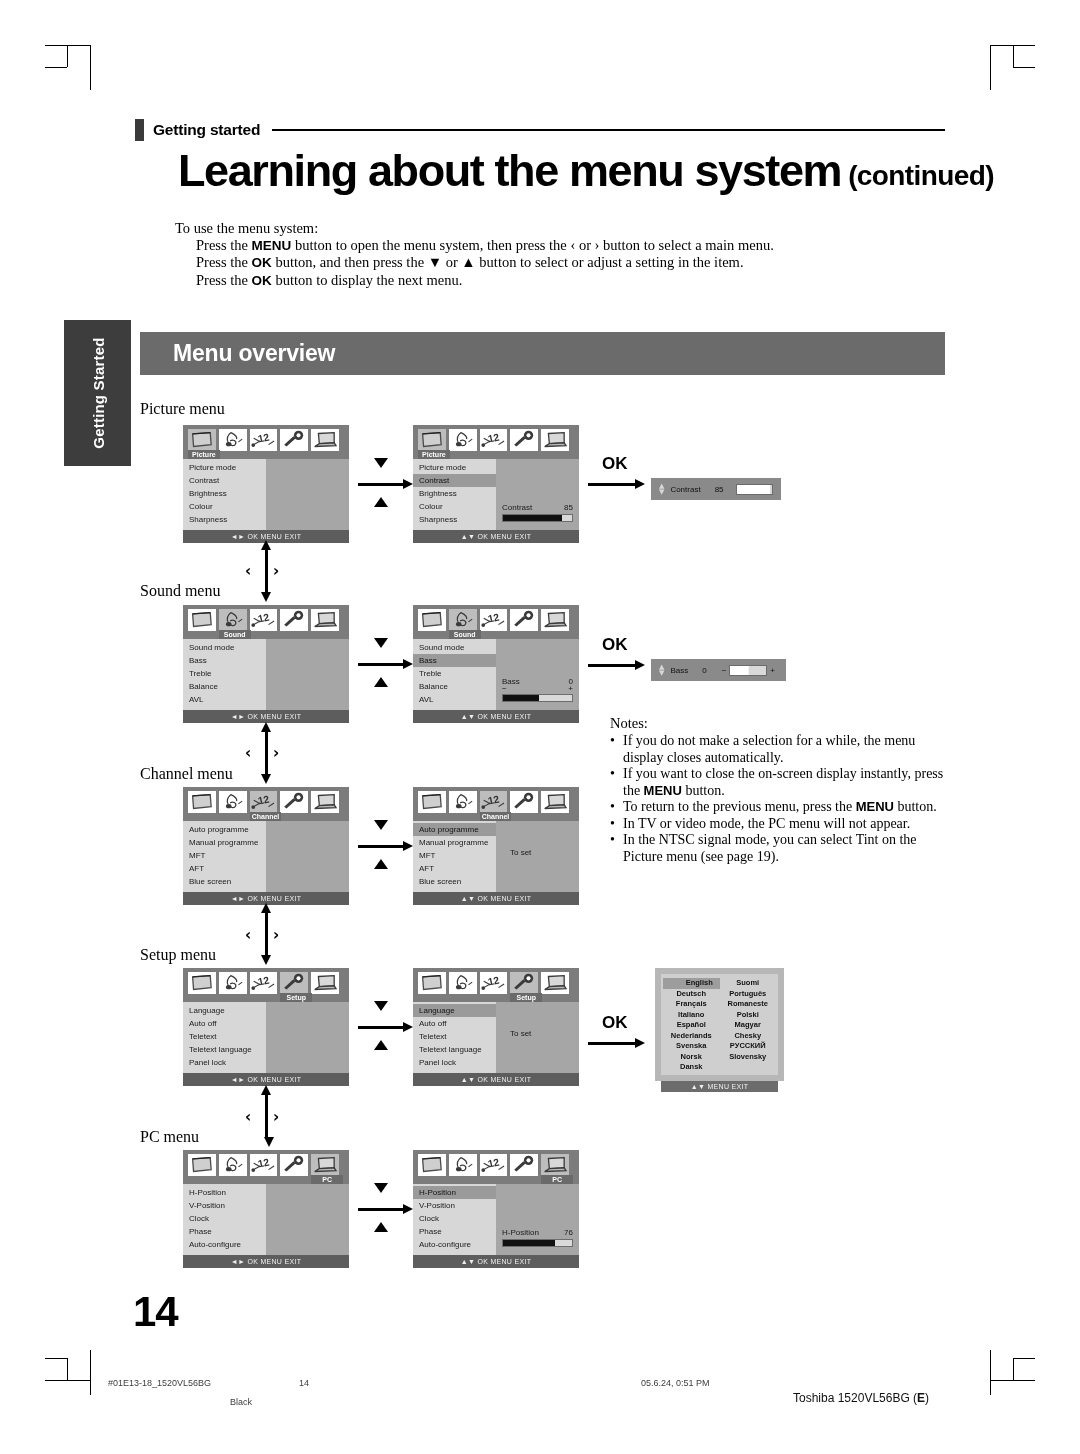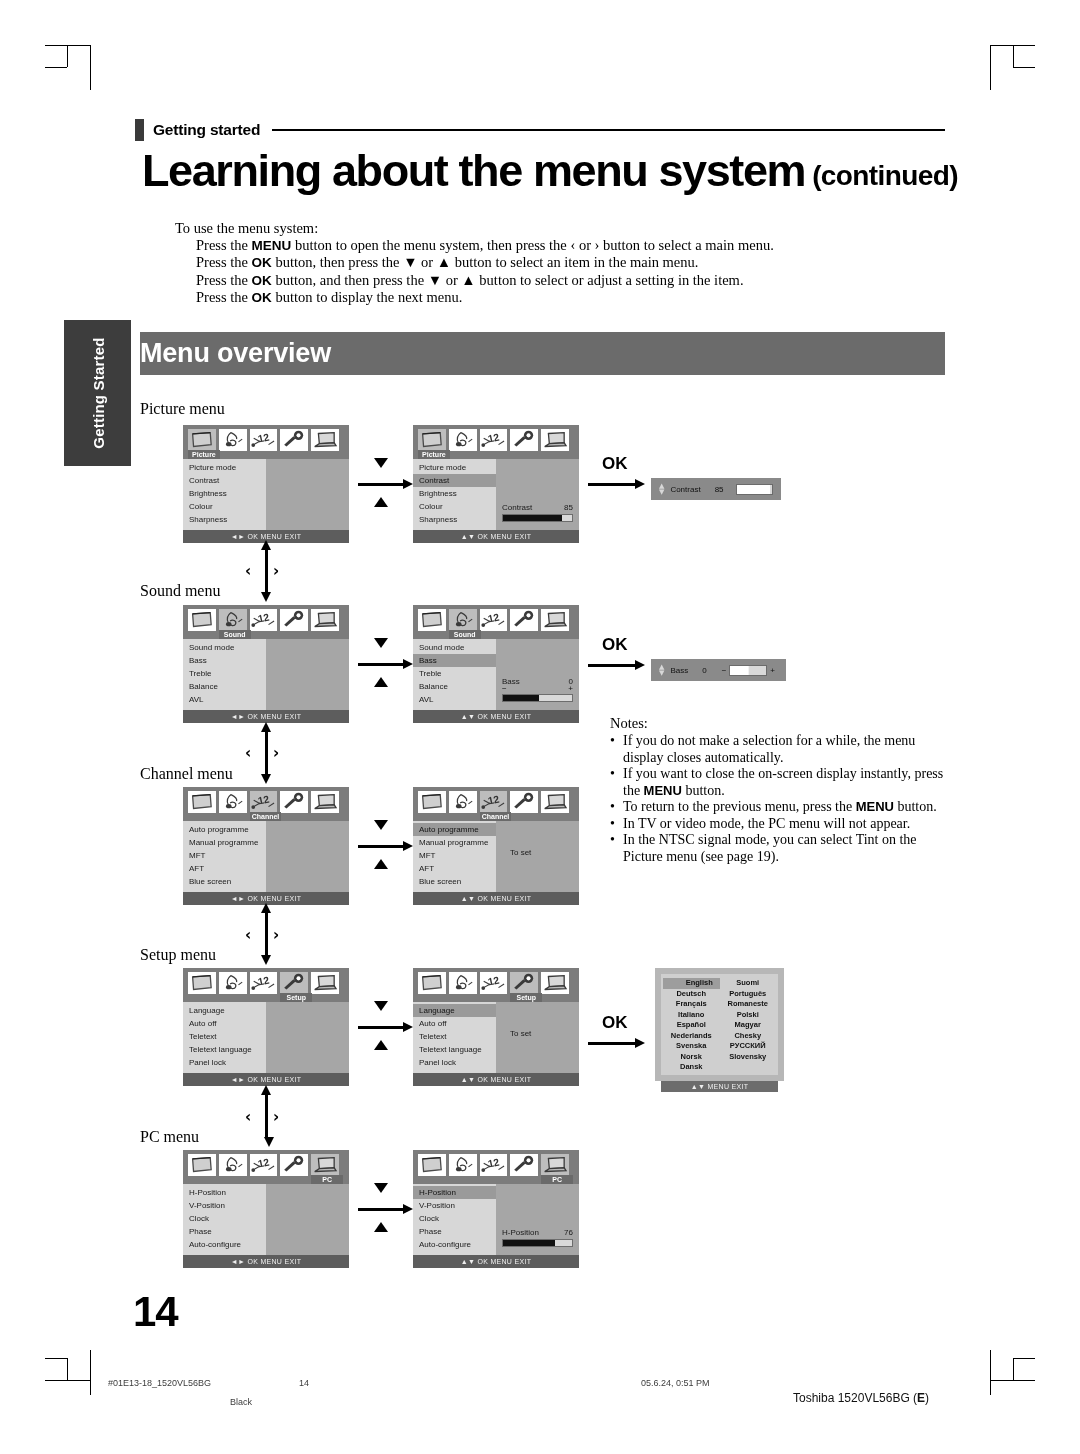--- a/index.html
+++ b/index.html
@@ -16,21 +16,21 @@
   
   #header{position:absolute;left:135px;top:118px;width:810px;}
   .kicker-row{display:flex;align-items:center;height:24px;}
   .kicker-bar{width:9px;height:22px;background:#3a3a3a;margin-right:9px;}
   .kicker-text{
     font-family:"Liberation Sans", sans-serif;
     font-weight:bold;font-size:15.5px;color:#000;letter-spacing:-0.2px;
     white-space:nowrap;
   }
   .kicker-rule{flex:1;height:1.6px;background:#000;margin-left:12px;}
-  .title-row{display:flex;align-items:flex-end;margin-top:2px;}
+  .title-row{display:flex;align-items:flex-end;margin-top:2px;margin-left:36px;}
   .title-bar{width:11px;height:50px;background:#3a3a3a;margin-right:7px;
              position:relative;top:-4px;}
   .title-main{
     font-family:"Liberation Sans", sans-serif;
     font-weight:bold;font-size:45px;line-height:46px;color:#000;
     letter-spacing:-1.4px;white-space:nowrap;
   }
   .title-cont{
     font-family:"Liberation Sans", sans-serif;
     font-weight:bold;font-size:28px;color:#000;letter-spacing:-0.6px;
@@ -52,21 +52,21 @@
     transform:translate(-50%,-50%) rotate(-90deg);
     transform-origin:center center;
     font-family:"Liberation Sans", sans-serif;font-weight:bold;
     font-size:15px;color:#fff;white-space:nowrap;letter-spacing:0.2px;
   }
 
   
   #banner{position:absolute;left:140px;top:332px;width:805px;height:43px;
           background:#6b6b6b;display:flex;align-items:center;}
   #banner span{font-family:"Liberation Sans", sans-serif;font-weight:bold;
-               font-size:27px;color:#fff;letter-spacing:-0.2px;}
+               font-size:23px;color:#fff;margin-left:33px;letter-spacing:-0.2px;}
 
   
   .flowlabel{position:absolute;font-size:16px;color:#000;white-space:nowrap;}
 
   
   .osd{position:absolute;background:#8e8e8e;border:0;box-sizing:border-box;}
   .osd .icons{display:flex;background:#7c7c7c;padding:4px 5px 0 5px;
               height:34px;box-sizing:border-box;position:relative;}
   .osd .ico{width:30px;height:22px;background:#ffffff;margin-right:3px;
             position:relative;box-sizing:border-box;overflow:hidden;}
@@ -215,21 +215,20 @@
   <div class="title-row">
     <div class="title-bar"></div>
     <div class="title-main">Learning about the menu system</div>
     <div class="title-cont">(continued)</div>
   </div>
 </div>
 
 <div id="intro">
   <div class="lead">To use the menu system:</div>
   <div class="step"><span>Press the </span><b>MENU</b><span> button to open the menu system, then press the ‹ or › button to select a main menu.</span></div>
-  <div class="step"><span>Press the </span><b>OK</b><span> button, then press the ▼ or ▲ button to select an item in the main menu.</span></div>
   <div class="step"><span>Press the </span><b>OK</b><span> button, and then press the ▼ or ▲ button to select or adjust a setting in the item.</span></div>
   <div class="step"><span>Press the </span><b>OK</b><span> button to display the next menu.</span></div>
 </div>
 
 <div id="sidetab">
   <span>Getting Started</span>
 </div>
 
 <div id="banner">
   <span>Menu overview</span>

